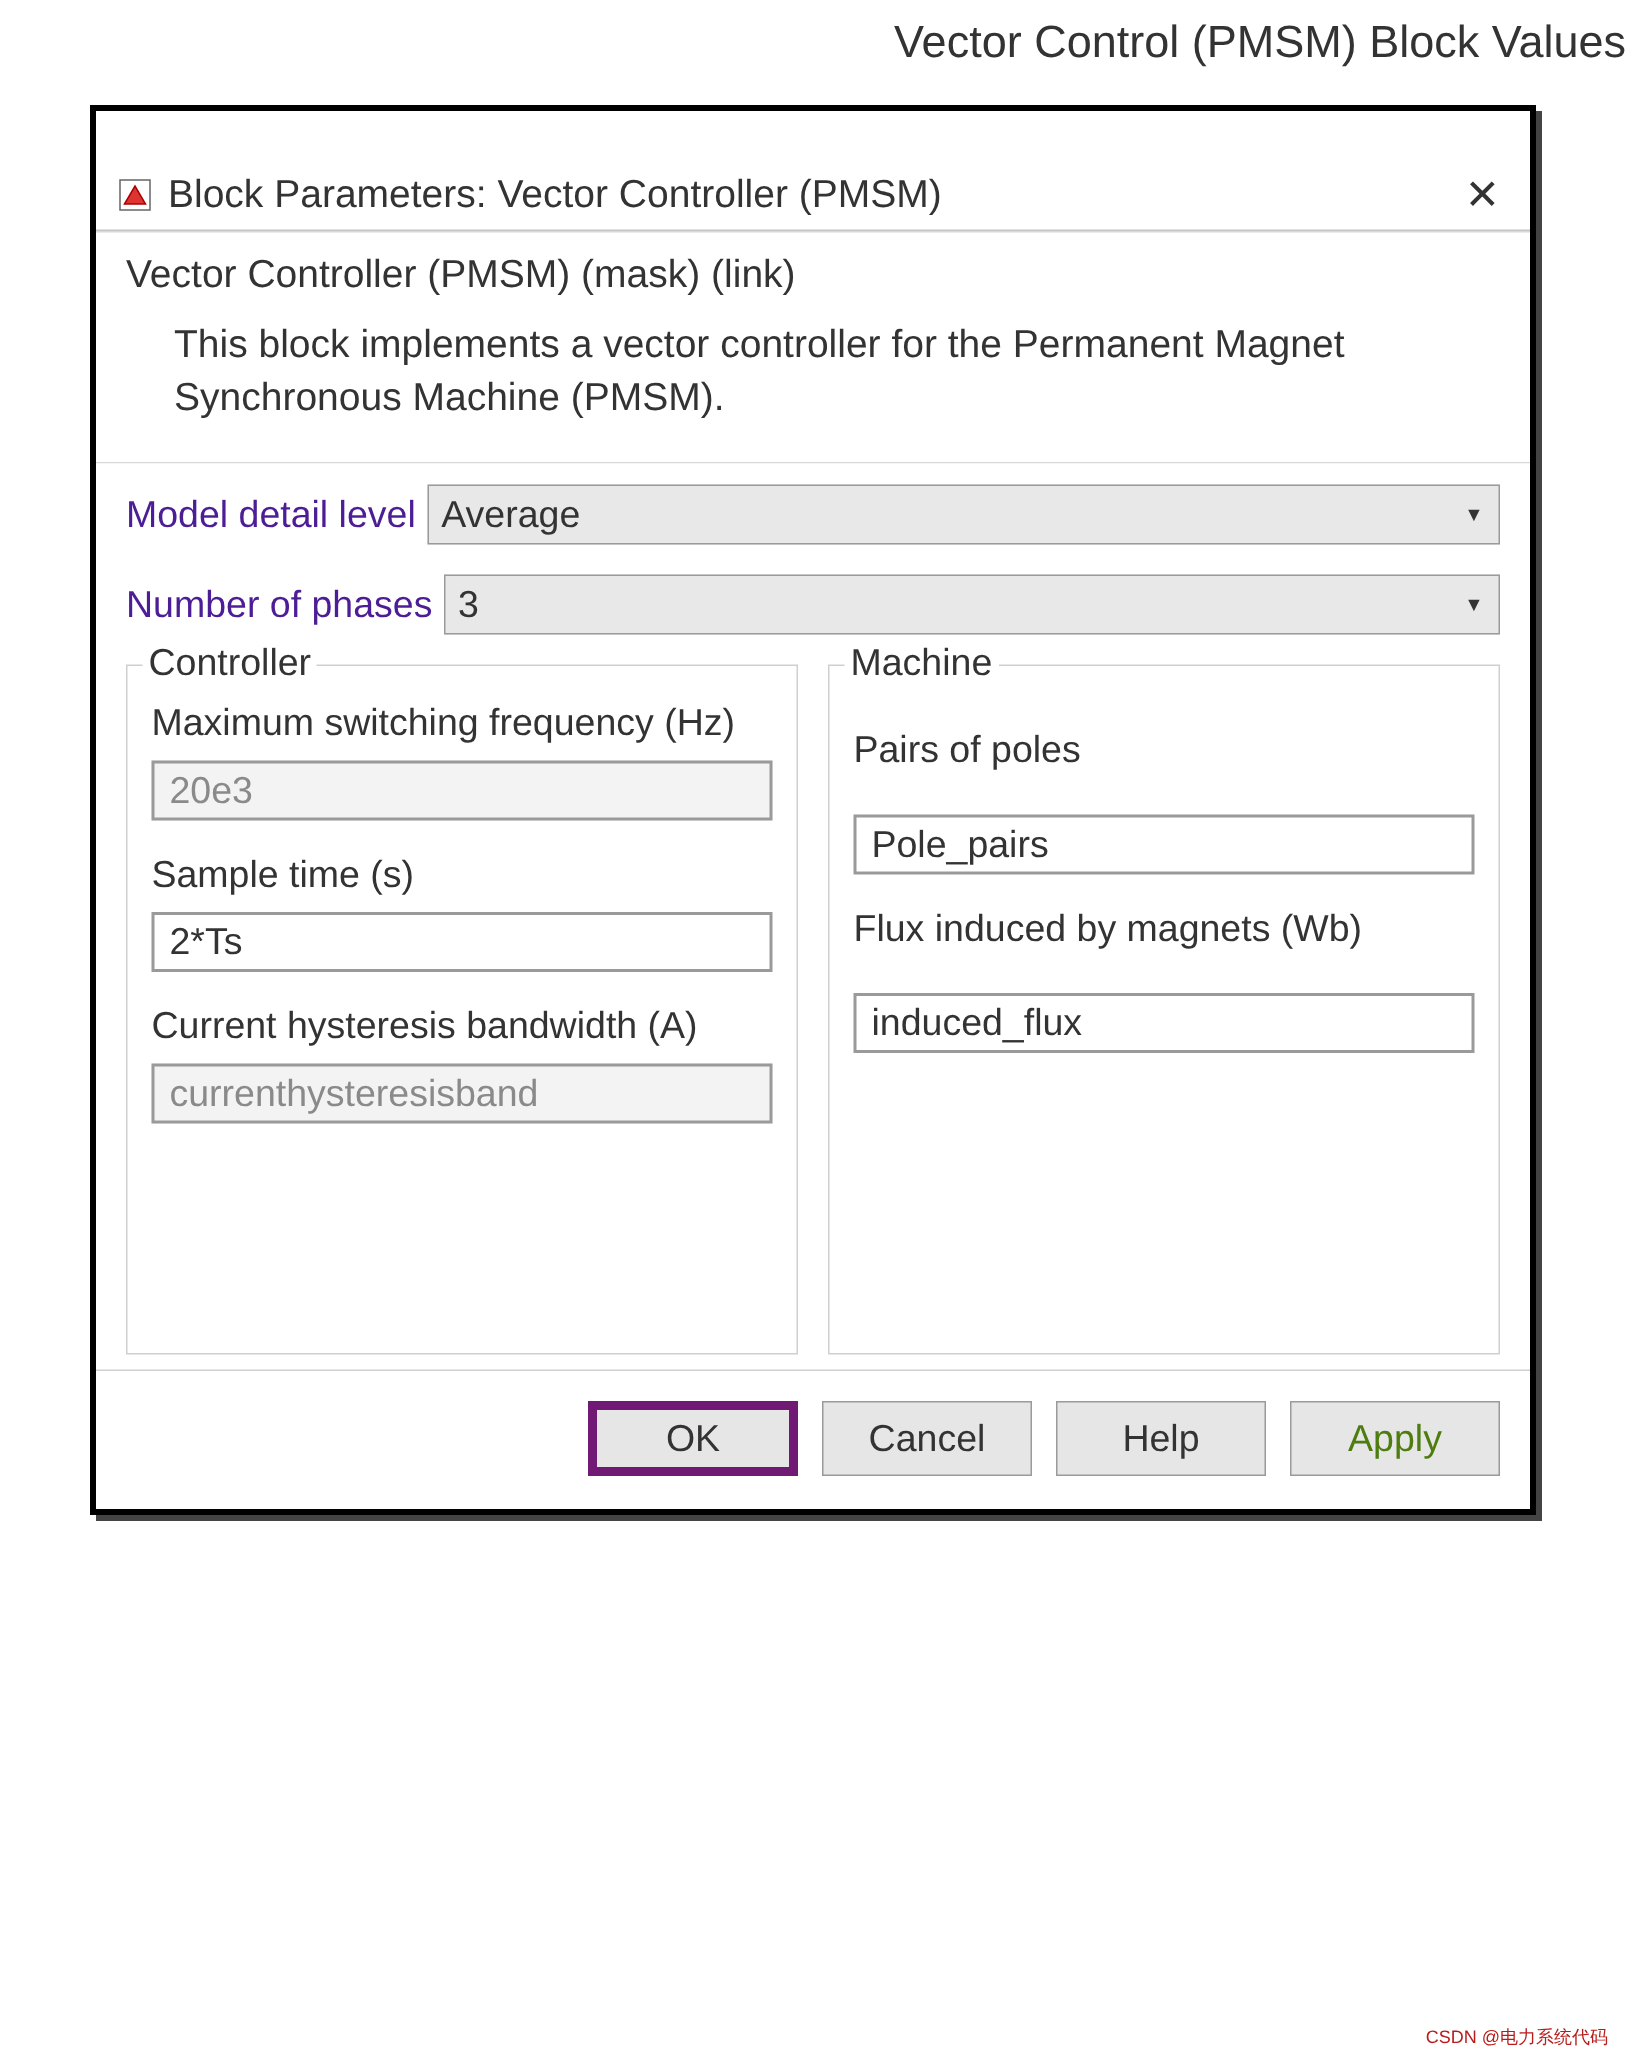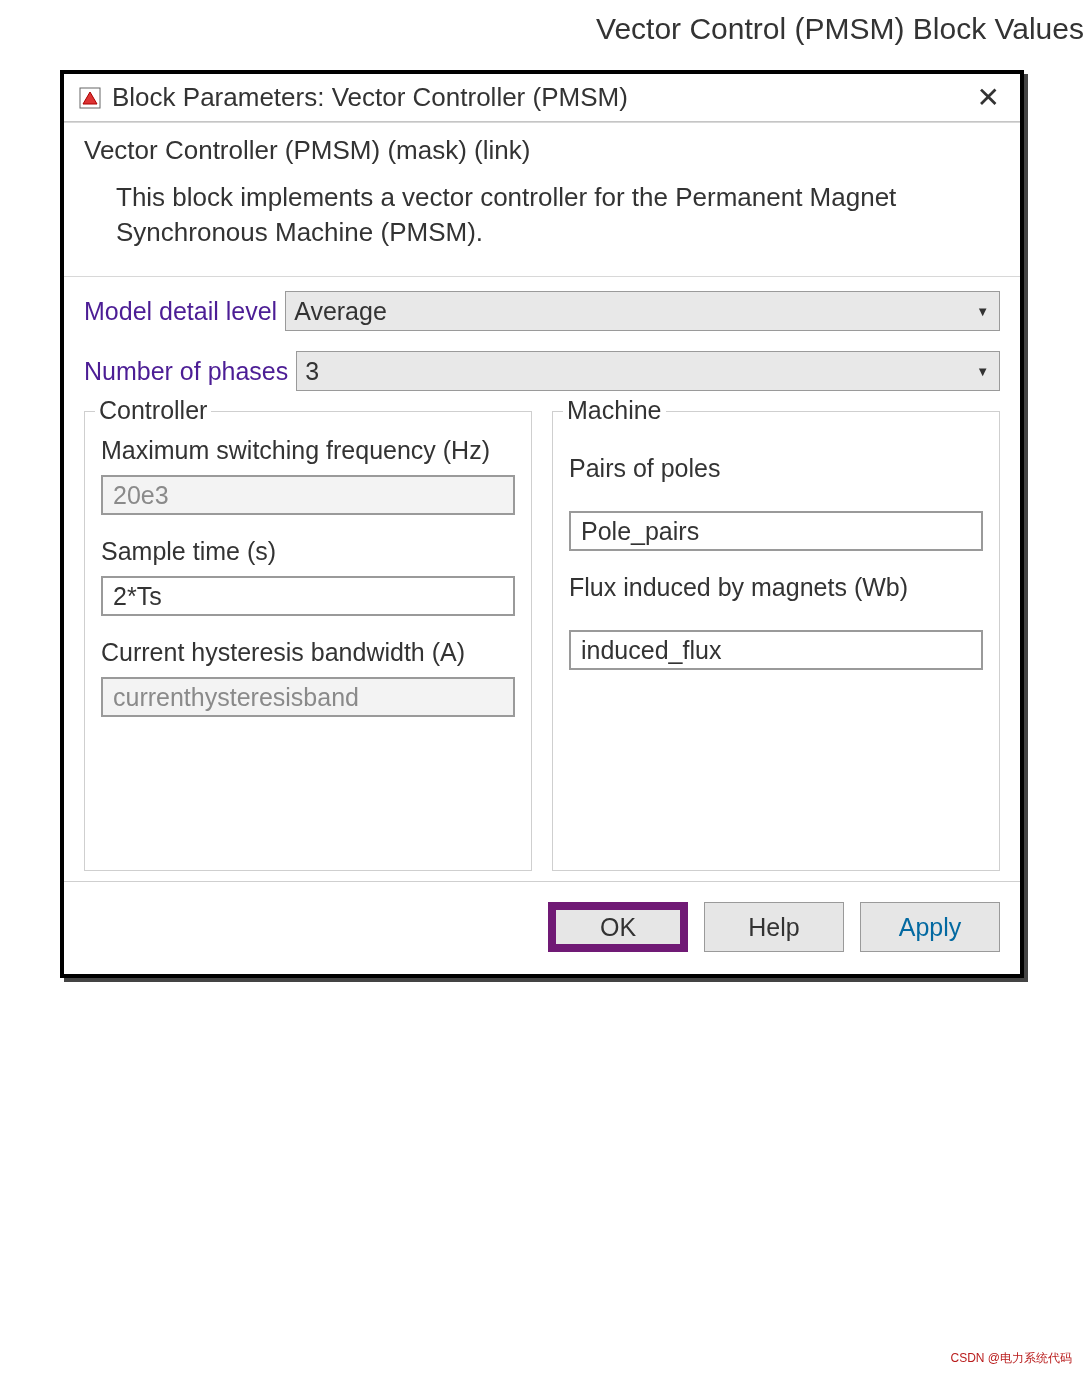--- a/index.html
+++ b/index.html
@@ -22,20 +22,21 @@
       box-shadow: 4px 4px 0 #444;
       background: #fff;
     }
     .titlebar {
       display: flex;
       align-items: center;
       justify-content: space-between;
       padding: 8px 20px 8px 14px;
       background: #fff;
       border-bottom: 1px solid #c5c5c5;
+      margin-top: 32px;
     }
     .titlebar-left {
       display: flex;
       align-items: center;
       gap: 10px;
     }
     .dlg-icon {
       width: 24px;
       height: 24px;
       display: flex;
@@ -161,22 +162,22 @@
       height: 50px;
       background: #e6e6e6;
       border: 1px solid #9a9a9a;
       font-size: 25px;
       color: #333;
       cursor: pointer;
       display: flex;
       align-items: center;
       justify-content: center;
     }
-    .btn.primary { border: 8px solid #701a75; }
-    .btn.disabled { color: #0369a1; cursor: default; }
+    .btn.primary { border: 6px solid #701a75; }
+    .btn.disabled { color: #4d7c0f; cursor: default; }
     .watermark {
       position: fixed;
       right: 12px;
       bottom: 6px;
       font-size: 12px;
       color: #b91c1c;
     }
   </style>
 </head>
 <body>
@@ -247,19 +248,20 @@
         <div class="field-label">Flux induced by magnets (Wb)</div>
         <div class="spacer"></div>
         <input class="field-input" type="text" value="induced_flux" style="">
       </div>
 
     </div>
   </div>
 
   <div class="buttons-area">
     <div class="btn primary">OK</div>
+    <div class="btn">Cancel</div>
     <div class="btn">Help</div>
     <div class="btn disabled">Apply</div>
   </div>
 
 </div>
 
 <div class="watermark">CSDN @电力系统代码</div>
 
 </body></html>

